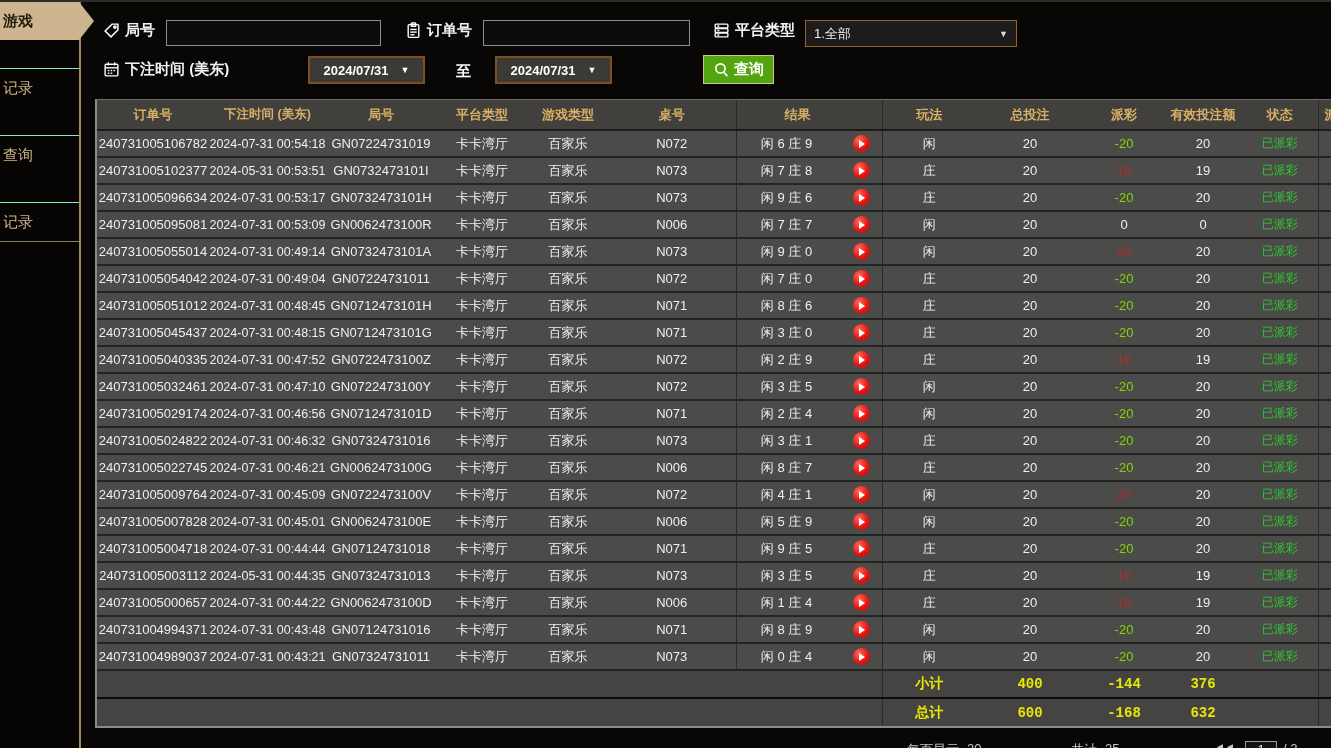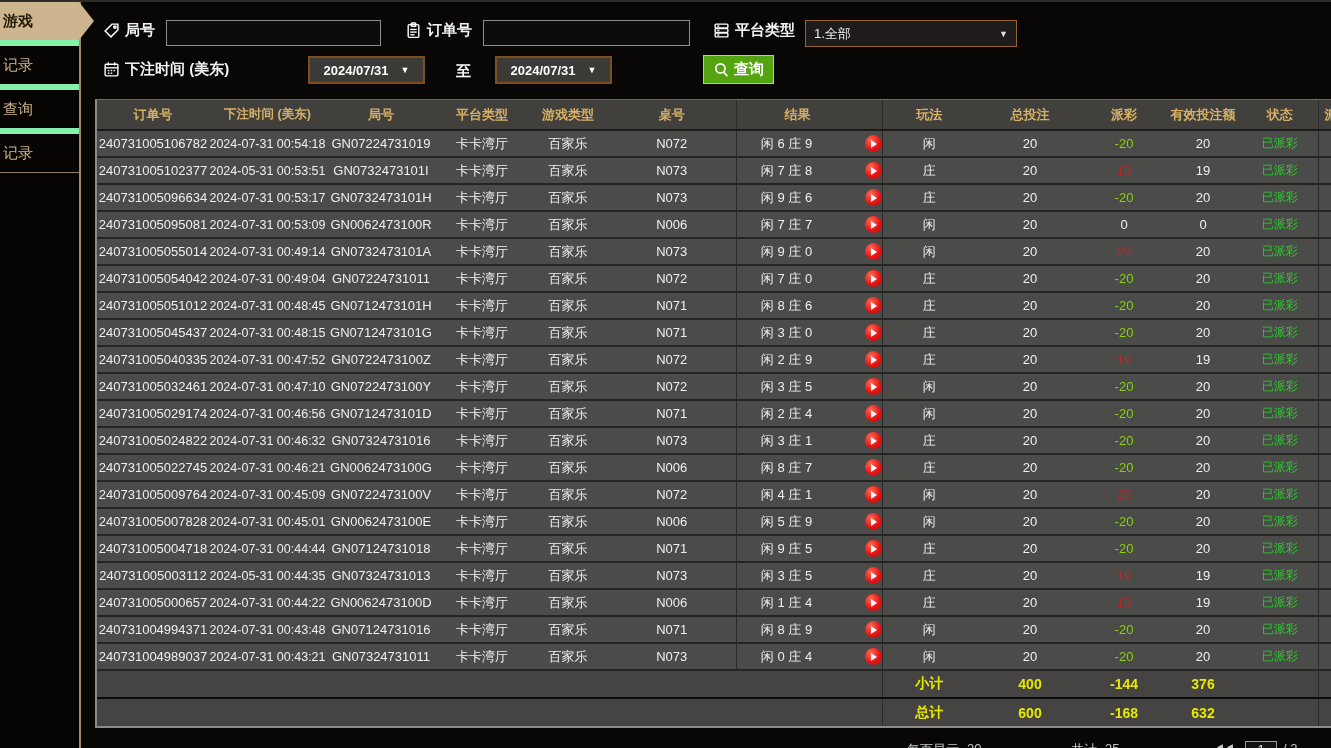--- a/index.html
+++ b/index.html
@@ -7,21 +7,21 @@
     width:1331px;height:748px;position:relative;overflow:hidden;
     background:#080706;font-family:"Liberation Sans","DejaVu Sans",sans-serif;
     border-top:2px solid #2e2c28;box-sizing:border-box;
   }
   
   .sidebar{position:absolute;left:0;top:0;width:81px;height:748px;background:#060504;
     border-right:2px solid #a28a62;box-sizing:border-box;z-index:20;}
   .side-item{position:relative;height:38px;line-height:38px;color:#cdb489;font-size:15px;
     padding-left:3px;cursor:pointer;white-space:nowrap;}
   .side-item.first{margin-top:0;}
-  .side-item+.side-item{border-top:6px solid #86efac;}
+  .side-item+.side-item{border-top:1px solid #86efac;margin-top:28px;}
   .side-item.last{border-bottom:1px solid #8f7c5c;}
   .side-item.active{background:#cdb58f;color:#241a0a;font-weight:bold;}
   .side-item.active::after{content:'';position:absolute;right:-15px;top:0;
     border-left:15px solid #cdb58f;border-top:19px solid transparent;border-bottom:19px solid transparent;}
   
   .main{position:absolute;left:83px;top:0;right:0;bottom:0;}
   .filters{position:absolute;left:0;top:0;width:100%;height:95px;}
   .flabel{position:absolute;display:flex;align-items:center;gap:5px;color:#f2f2f2;
     font-weight:bold;font-size:15px;white-space:nowrap;}
   .ficon{width:17px;height:17px;flex:0 0 auto;}
@@ -47,33 +47,33 @@
   th{height:29px;background:#41403d;color:#d8b065;font-size:13px;font-weight:bold;
     text-align:center;border-bottom:2px solid #1c1b19;padding:0;white-space:nowrap;overflow:hidden;}
   td{height:27px;background:#4b4b49;color:#efefef;font-size:13px;text-align:center;
     border-bottom:2px solid #242422;padding:0;white-space:nowrap;overflow:hidden;box-sizing:border-box;}
   .c-time{font-size:12.5px;}
   th.c-result,td.c-result{border-left:1px solid #2a2a28;}
   th.c-play,td.c-play{border-left:1px solid #2a2a28;}
   th.c-extra,td.c-extra{border-left:1px solid #2a2a28;text-align:left;padding-left:6px;}
   th.c-result{text-align:left;padding-left:48px;}
   td.c-result{text-align:left;}
-  .result-inner{display:flex;align-items:center;justify-content:space-between;}
+  .result-inner{display:flex;align-items:center;}
   .result-text{display:inline-block;width:100px;text-align:center;}
   .play-btn{display:inline-flex;width:17px;height:17px;border-radius:50%;margin-left:16px;
     background:radial-gradient(circle at 35% 30%,#ff6a55,#e51414 55%,#b50b0b);
     align-items:center;justify-content:center;cursor:pointer;flex:0 0 auto;}
   .play-tri{width:0;height:0;border-left:6px solid #fff;border-top:4px solid transparent;
     border-bottom:4px solid transparent;margin-left:2px;}
   td.p-neg{color:#86d10c;}
   td.p-pos{color:#b22c2c;}
   td.p-zero{color:#efefef;}
   td.c-status{color:#2ecc2e;font-size:12px;text-align:center;}
   tr.total-row td{background:#454442;color:#e6e800;font-weight:bold;font-size:14px;
-    border-top:2px solid #0b0b09;border-bottom:0;height:28px;}
+    border-top:2px solid #0b0b09;border-bottom:0;height:28px;font-family:Liberation Mono, monospace;}
   tr.total-row td.c-status,tr.total-row td.c-extra{color:#e6e800;}
   
   .pager{position:absolute;left:12px;top:739px;right:0;height:22px;color:#c9c9c9;font-size:13px;}
   .pager span{position:absolute;white-space:nowrap;}
   .page-box{position:absolute;width:30px;height:17px;border:1px solid #9a9a9a;background:#141311;
     color:#eee;text-align:center;font-size:12px;line-height:17px;}
 </style>
 </head>
 <body>
 

